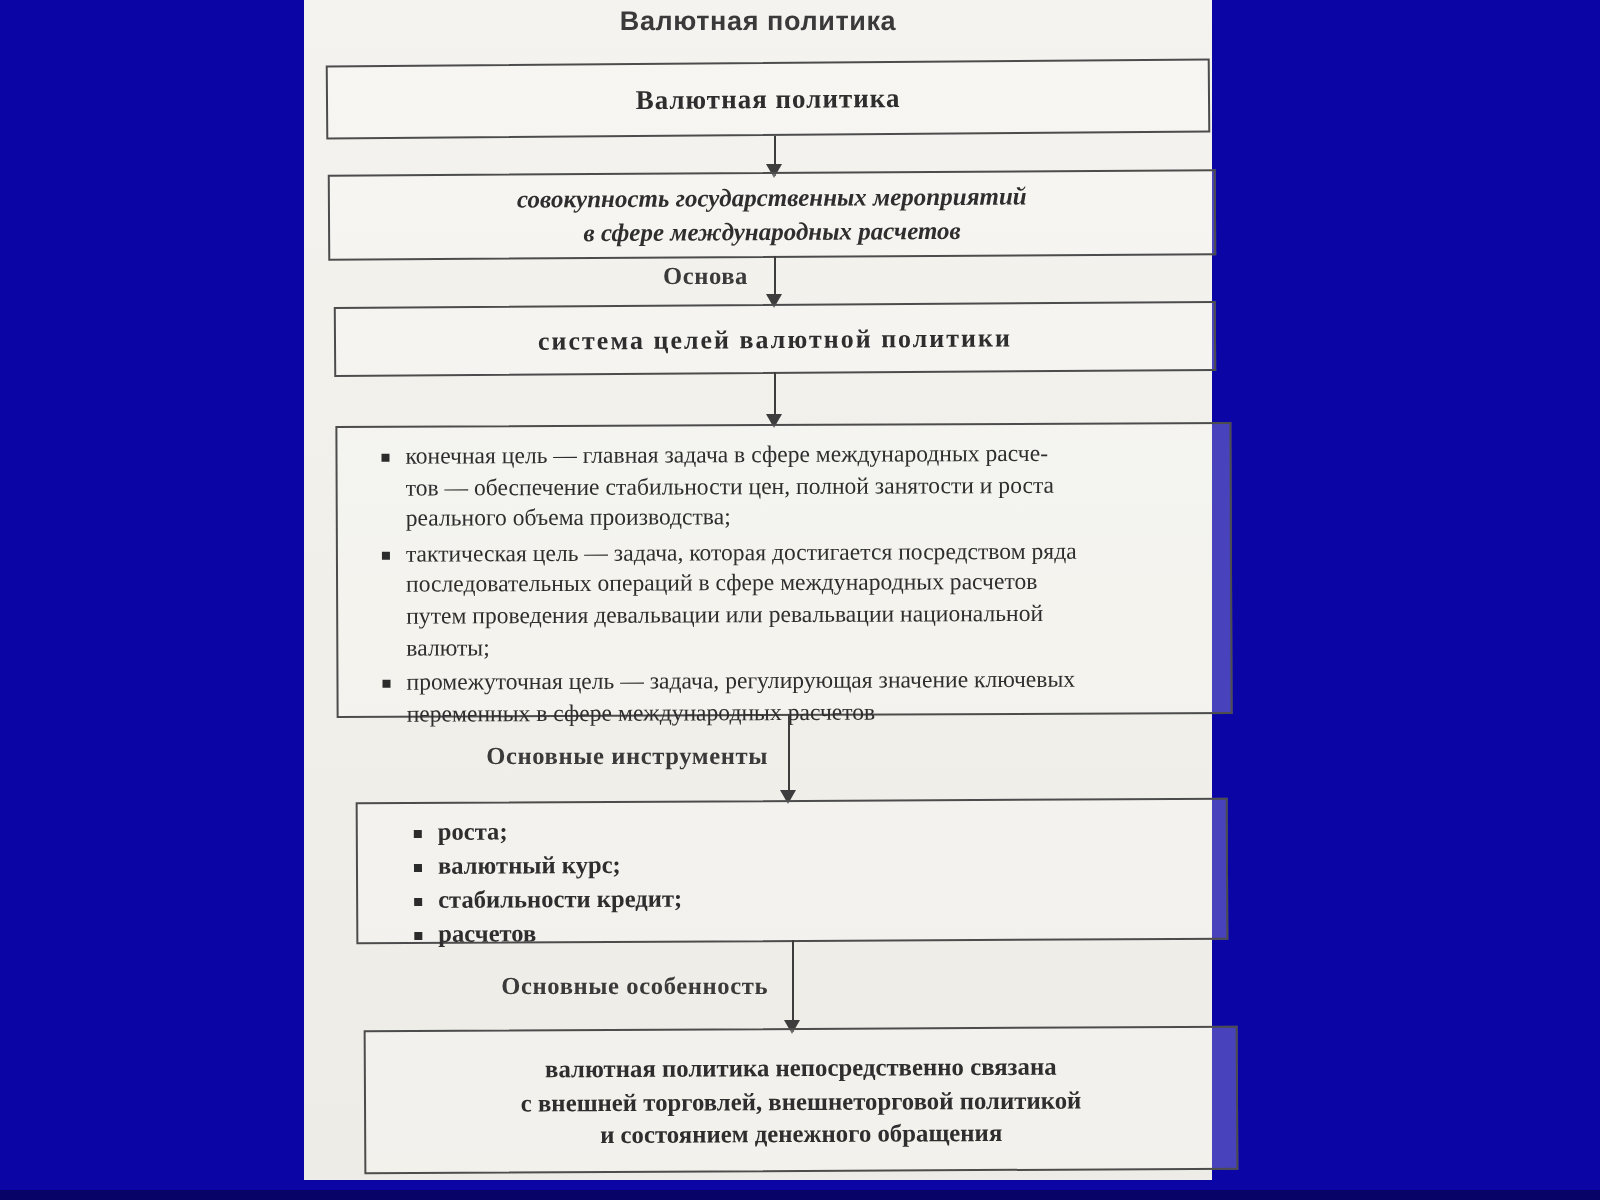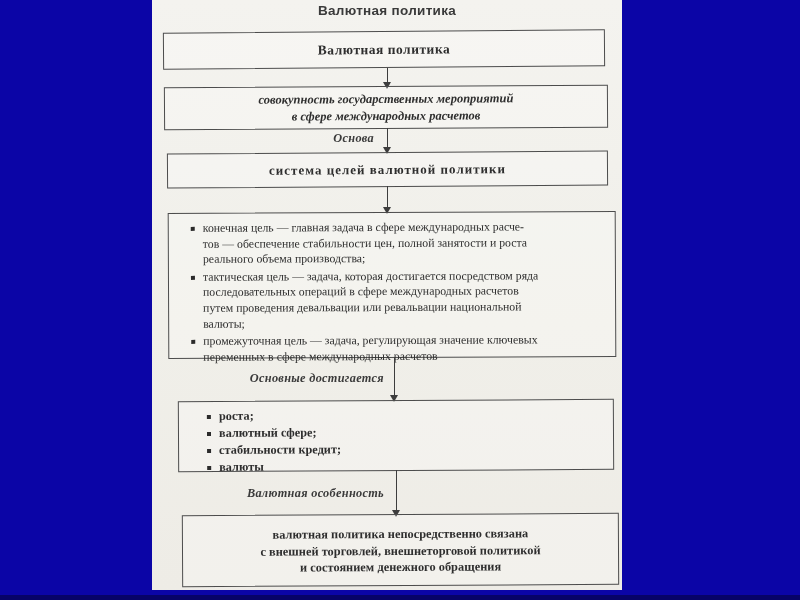--- a/index.html
+++ b/index.html
@@ -9,23 +9,24 @@
   }
   .slide {
     position: relative; width: 800px; height: 600px;
     background: #0b05a6;
   }
   .slide-bottom-edge {
     position: absolute; left: 0; right: 0; bottom: 0; height: 5px;
     background: #070367;
   }
   .paper {
-    position: absolute; left: 152px; top: 0; width: 470px; height: 590px;
+    position: absolute; left: 152px; top: 0; width: 424px; height: 590px;
     background: linear-gradient(180deg, #f4f3ef 0%, #f0efe9 55%, #eeece6 100%);
     color: #2e2e2e;
+    padding-left: 30px;
   }
   .page-title {
     position: absolute; top: 3px; left: 0; width: 100%;
     text-align: center;
     font-family: "Liberation Sans", sans-serif;
     font-weight: bold; font-size: 13.5px; color: #3a3a3a;
     letter-spacing: 0.3px;
   }
   .fbox {
     position: absolute; box-sizing: border-box;
@@ -72,21 +73,21 @@
   .bullet-item {
     display: flex; align-items: flex-start; margin-bottom: 2px;
   }
   .bullet-marker {
     flex: 0 0 auto; width: 4px; height: 4px; background: #2b2b2b;
     margin: 6px 8px 0 0;
   }
   .bullet-text { white-space: pre-line; }
   .connector-label {
     position: absolute; text-align: right;
-    font-style: italic; font-weight: bold; font-size: 12.3px; color: #3a3a3a;
+    font-weight: bold; font-size: 12.3px; color: #3a3a3a;
     letter-spacing: 0.3px;
   }
   .label-basis       { left: 60px; top: 131px; width: 162px; }
   .label-elements    { left: 60px; top: 189px; width: 168px; }
   .label-instruments { left: 60px; top: 371px; width: 172px; }
   .label-feature     { left: 60px; top: 486px; width: 172px; }
   .arrow {
     position: absolute; width: 0;
     border-left: 1.5px solid #3d3d3d;
   }
@@ -138,43 +139,43 @@
 путем проведения девальвации или ревальвации национальной
 валюты;</span>
       </div>
       <div class="bullet-item">
         <span class="bullet-marker"></span>
         <span class="bullet-text">промежуточная цель — задача, регулирующая значение ключевых
 переменных в сфере международных расчетов</span>
       </div>
     </div>
 
-    <div class="connector-label label-instruments">Основные достигается</div>
+    <div class="connector-label label-instruments">Основные инструменты</div>
     <div class="arrow arrow-4"></div>
 
     <div class="fbox box-instruments">
       <div class="bullet-item">
         <span class="bullet-marker"></span>
         <span class="bullet-text">роста;</span>
       </div>
       <div class="bullet-item">
         <span class="bullet-marker"></span>
-        <span class="bullet-text">валютный сфере;</span>
+        <span class="bullet-text">валютный курс;</span>
       </div>
       <div class="bullet-item">
         <span class="bullet-marker"></span>
         <span class="bullet-text">стабильности кредит;</span>
       </div>
       <div class="bullet-item">
         <span class="bullet-marker"></span>
-        <span class="bullet-text">валюты</span>
+        <span class="bullet-text">расчетов</span>
       </div>
     </div>
 
-    <div class="connector-label label-feature">Валютная особенность</div>
+    <div class="connector-label label-feature">Основные особенность</div>
     <div class="arrow arrow-5"></div>
 
     <div class="fbox center-text box-feature">валютная политика непосредственно связана
 с внешней торговлей, внешнеторговой политикой
 и состоянием денежного обращения</div>
 
   </div>
   <div class="slide-bottom-edge"></div>
 </div>
 

